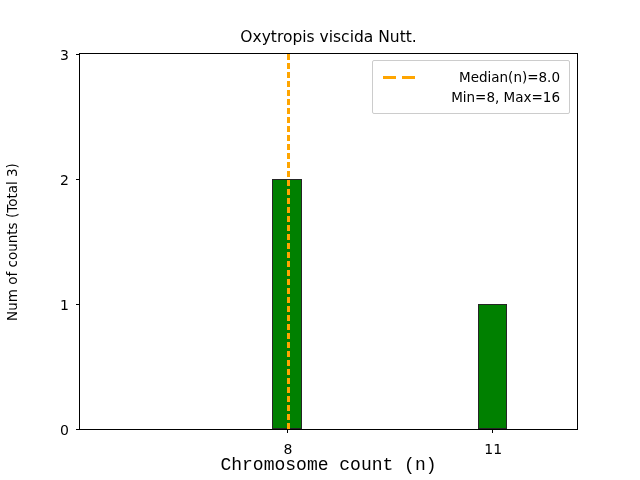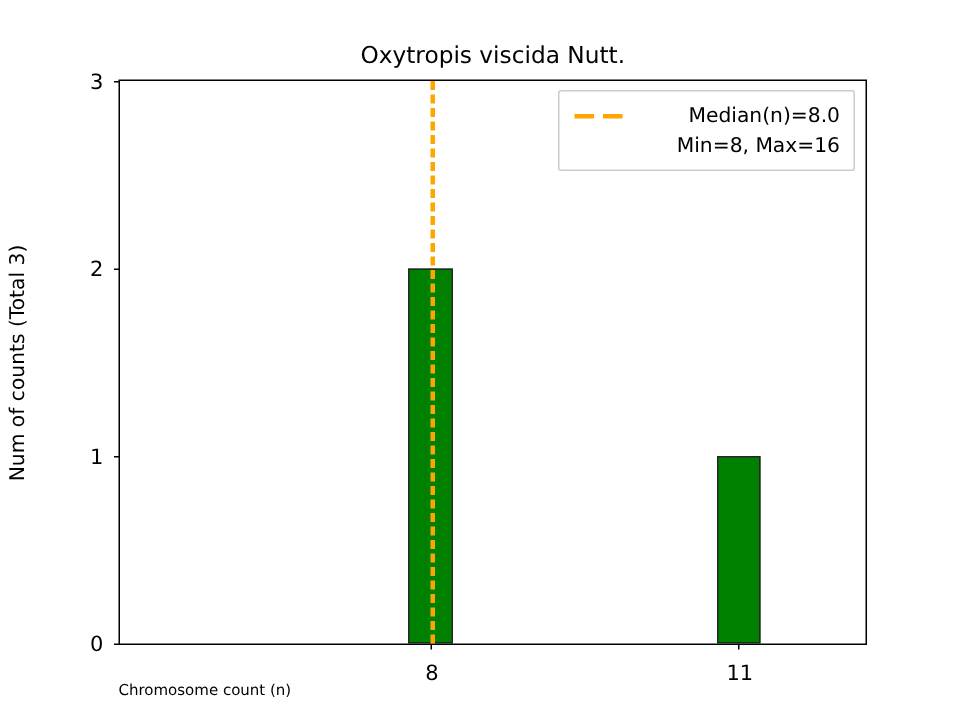--- a/index.html
+++ b/index.html
@@ -90,23 +90,25 @@
     font-size: 14px;
     color: #000000;
     white-space: nowrap;
   }
   
   #xlabel {
     position: absolute;
     left: 79px;
     top: 455px;
     width: 499px;
-    font-size: 10px;
-    color: #000000;
-    white-space: nowrap;
+    text-align: center;
+    font-size: 18px;
+    color: #000000;
+    white-space: nowrap;
+    font-family: Liberation Mono, monospace;
   }
   #ylabel {
     position: absolute;
     left: 0px;
     top: 53px;
     height: 377px;
     width: 24px;
     display: flex;
     align-items: center;
     justify-content: center;

